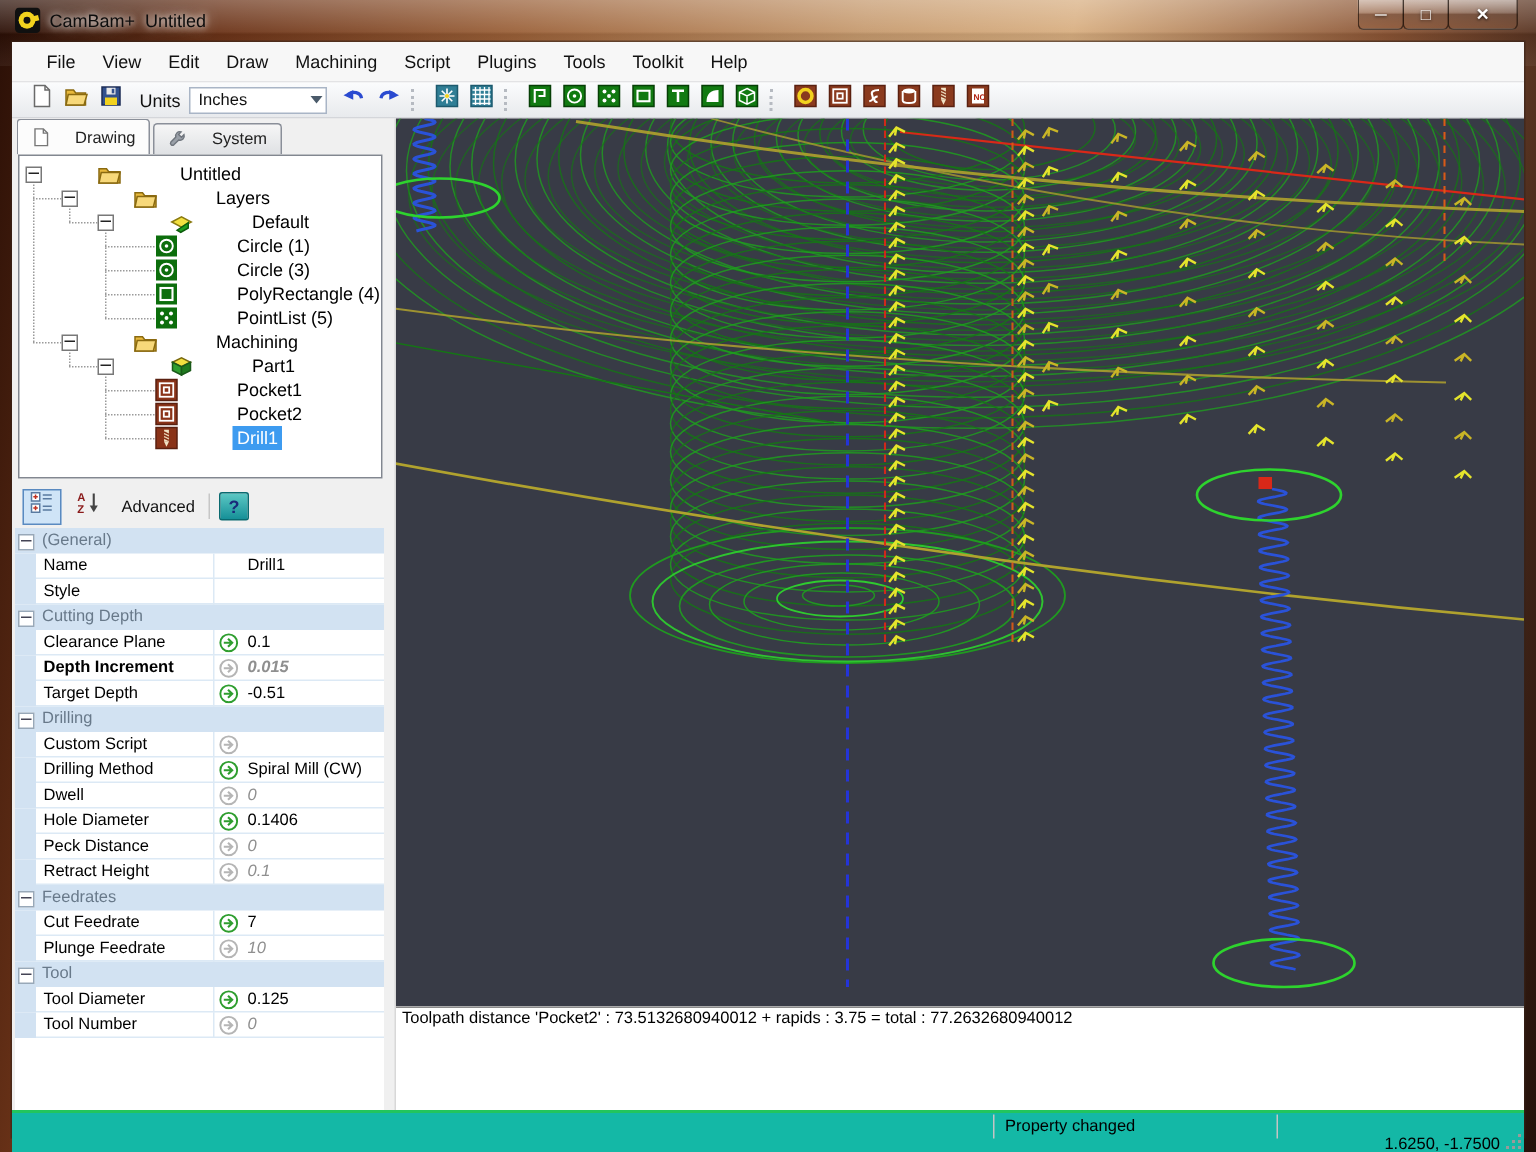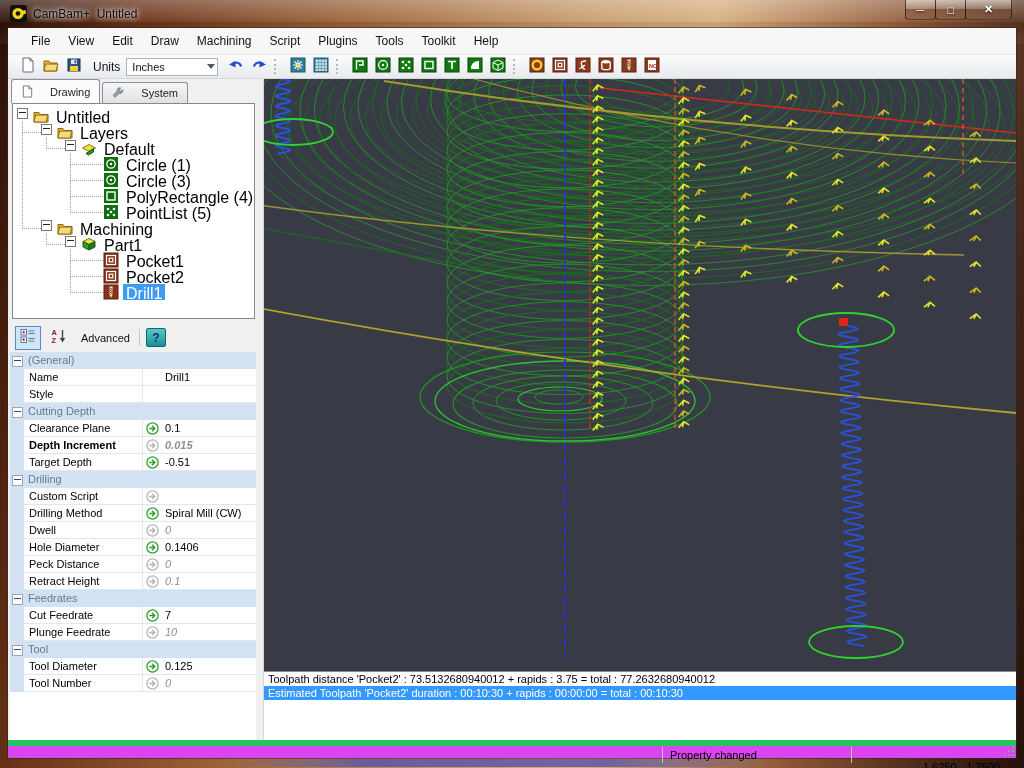--- a/index.html
+++ b/index.html
@@ -40,21 +40,21 @@
 
   .content{position:absolute;left:0;top:51px;width:1008px;height:661px;}
   .leftpanel{position:absolute;left:0;top:0;width:250px;height:661px;background:#f0f0f0;}
   .tabs{position:absolute;left:3px;top:1px;height:23px;display:flex;align-items:flex-end;}
   .tab{display:flex;align-items:center;gap:16px;height:20px;padding:0 9px;font-size:11px;color:#222;
     border:1px solid #8a8f99;border-bottom:none;border-radius:3px 3px 0 0;background:linear-gradient(#f6f6f6,#dfe1e4);margin-right:2px;}
   .tab.active{background:#fcfcfc;height:23px;}
   .tab svg{width:13px;height:13px;}
 
   .treebox{position:absolute;left:4px;top:24px;width:241px;height:214px;background:#fff;border:1px solid #828790;overflow:hidden;}
-  .tree-item{position:absolute;height:16px;display:flex;font-size:16px;color:#000;}
+  .tree-item{position:absolute;height:16px;display:flex;align-items:center;font-size:12px;color:#000;gap:32px;}
   .expand{width:9px;height:9px;background:#fff;border:1px solid #787878;position:relative;flex:none;margin-right:5px;}
   .expand::after{content:"";position:absolute;left:1px;right:1px;top:3px;border-top:1px solid #222;}
   .ticon{width:16px;height:16px;margin-right:4px;flex:none;}
   .ticon svg{width:16px;height:16px;}
   .tlabel{padding:1px 3px;white-space:nowrap;}
   .tlabel.selected{background:#3d9bf0;color:#fff;}
   .dotv{position:absolute;width:0;border-left:1px dotted #9a9a9a;}
   .doth{position:absolute;height:0;border-top:1px dotted #9a9a9a;}
 
   .proptb{position:absolute;left:0;top:244px;width:250px;height:29px;display:flex;align-items:center;padding-left:7px;box-sizing:border-box;}
@@ -81,21 +81,21 @@
   .pvalue{position:absolute;left:155px;top:2px;color:#000;white-space:nowrap;}
   .pvalue.default{color:#8f8f8f;font-style:italic;}
 
   .vsplit{position:absolute;left:250px;top:0;width:6px;height:661px;background:#f0f0f0;border-right:1px solid #d8d8d8;box-sizing:border-box;}
   .viewport{position:absolute;left:256px;top:0;width:752px;height:592px;background:#383b46;overflow:hidden;}
   .viewport svg{position:absolute;left:0;top:0;}
   .messages{position:absolute;left:256px;top:592px;width:752px;height:69px;background:#fff;border-top:1px solid #8a8a8a;box-sizing:border-box;}
   .msg{height:14px;line-height:14px;font-size:11px;padding-left:4px;color:#000;white-space:nowrap;overflow:hidden;}
   .msg.selected{background:#3399ff;color:#fff;}
 
-  .statusbar{position:absolute;left:0;top:712px;width:1008px;height:18px;background:#d946ef;border-top:6px solid #22c55e;box-sizing:border-box;}
+  .statusbar{position:absolute;left:0;top:712px;width:1008px;height:28px;background:#14b8a6;border-top:2px solid #22c55e;box-sizing:border-box;}
   .sb-mid{position:absolute;left:654px;top:1px;width:190px;height:16px;border-left:1px solid #c4c4c4;border-right:1px solid #c4c4c4;
     font-size:11px;color:#000;padding:2px 0 0 7px;box-sizing:border-box;}
   .sb-right{position:absolute;left:844px;top:1px;right:0;height:16px;font-size:11px;color:#000;text-align:right;
     padding:2px 16px 0 0;box-sizing:border-box;margin-top:12px;}
   .sb-grip{position:absolute;right:1px;bottom:1px;width:12px;height:12px;}
 </style>
 </head>
 <body>
 
 <div class="win">
@@ -1096,21 +1096,20 @@
             <g transform="translate(666.0 225.3) rotate(1)" stroke="#e4e42c" stroke-width="1.6" fill="none">
               <path d="M-6 3 L0 -2 L5 2 M0 -2 L-2 3"></path>
             </g>
             <g transform="translate(712.0 237.1) rotate(5)" stroke="#e4e42c" stroke-width="1.6" fill="none">
               <path d="M-6 3 L0 -2 L5 2 M0 -2 L-2 3"></path>
             </g>
           </svg>
       </div>
       <div class="messages">
           <div class="msg">Toolpath distance 'Pocket2' : 73.5132680940012 + rapids : 3.75 = total : 77.2632680940012</div>
-          <div class="msg selected">Estimated Toolpath 'Pocket2' duration : 00:10:30 + rapids : 00:00:00 = total : 00:10:30</div>
         </div>
     </div>
 
     <div class="statusbar">
       <div class="sb-mid">Property changed</div>
       <div class="sb-right">1.6250, -1.7500</div>
       <svg class="sb-grip" viewBox="0 0 12 12">
         <g fill="#9a9a9a">
             <rect x="9" y="1" width="2" height="2"></rect>
             <rect x="9" y="5" width="2" height="2"></rect>

